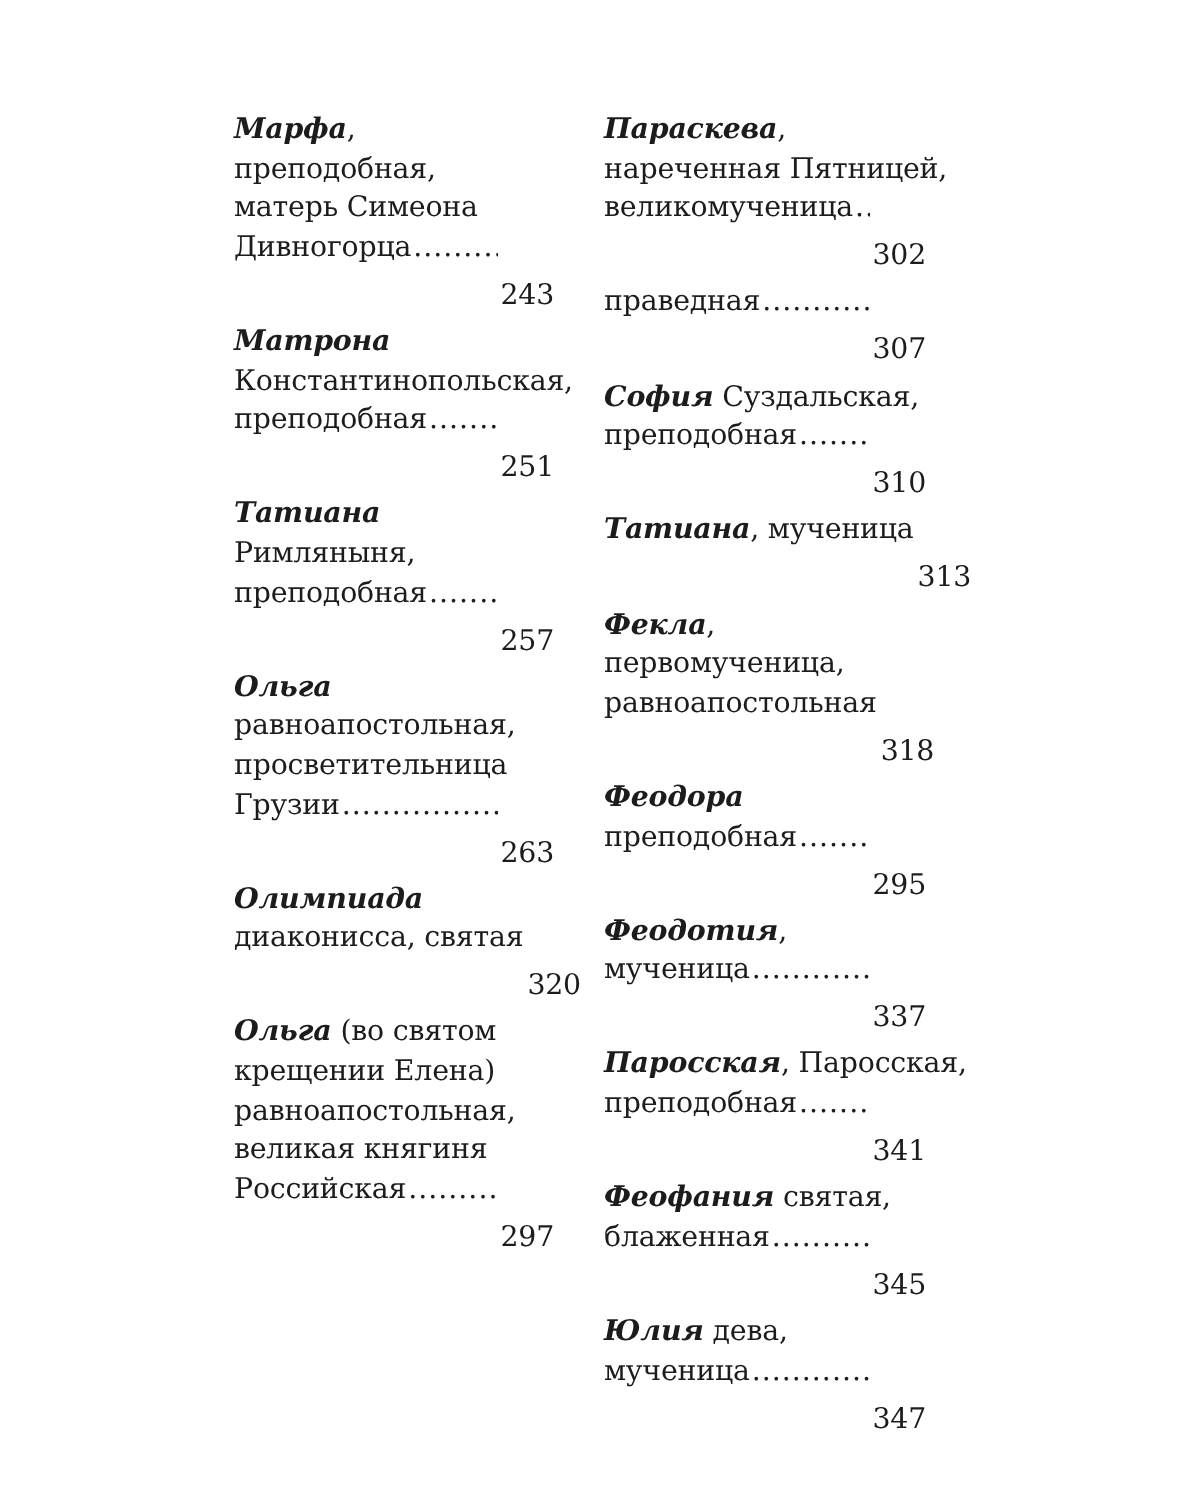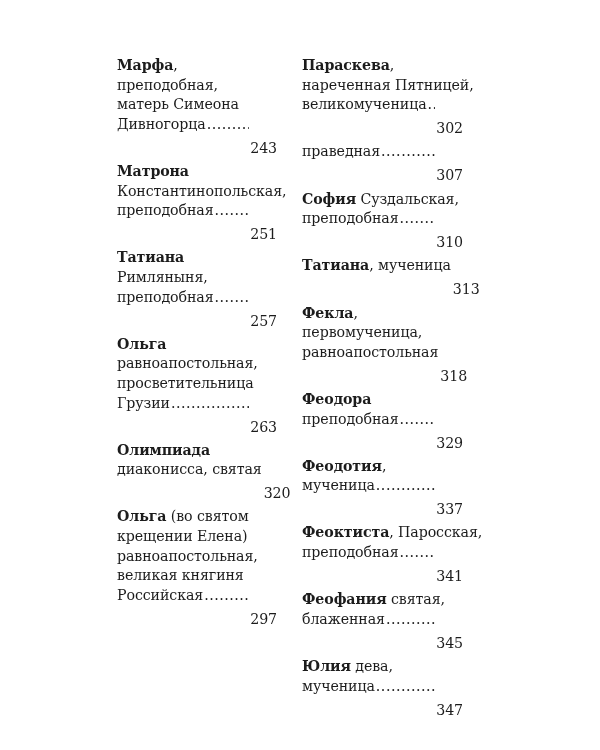--- a/index.html
+++ b/index.html
@@ -10,21 +10,21 @@
     color: #1c1c1c;
   }
   .col {
     position: absolute; top: 56px;
     font-size: 14.2px; line-height: 19.6px;
     letter-spacing: -0.1px;
   }
   .col.left { left: 117px; width: 160px; }
   .col.right { left: 302px; width: 161px; }
   .entry { margin-bottom: 3.6px; }
-  .name { font-weight: bold; }
+  .name { font-weight: bold; font-style: italic; }
   .line { display: block; white-space: nowrap; }
   .last { display: flex; white-space: nowrap; }
   .last .dots {
     flex: 1; overflow: hidden; white-space: nowrap;
     margin: 0 1px;
   }
   .last .dots::before {
     content: "..............................................................";
     letter-spacing: 0.5px;
   }
@@ -131,33 +131,33 @@
         <span>равноапостольная</span>
         <span class="dots"></span>
         <span class="page">318</span>
       </span>
     </div>
     <div class="entry">
       <span class="line"><span class="name">Феодора</span><span></span></span>
       <span class="last">
         <span>преподобная</span>
         <span class="dots"></span>
-        <span class="page">329</span>
+        <span class="page">295</span>
       </span>
     </div>
     <div class="entry">
       <span class="line"><span class="name">Феодотия</span><span>,</span></span>
       <span class="last">
         <span>мученица</span>
         <span class="dots"></span>
         <span class="page">337</span>
       </span>
     </div>
     <div class="entry">
-      <span class="line"><span class="name">Феоктиста</span><span>, Паросская,</span></span>
+      <span class="line"><span class="name">Паросская</span><span>, Паросская,</span></span>
       <span class="last">
         <span>преподобная</span>
         <span class="dots"></span>
         <span class="page">341</span>
       </span>
     </div>
     <div class="entry">
       <span class="line"><span class="name">Феофания</span><span> святая,</span></span>
       <span class="last">
         <span>блаженная</span>

